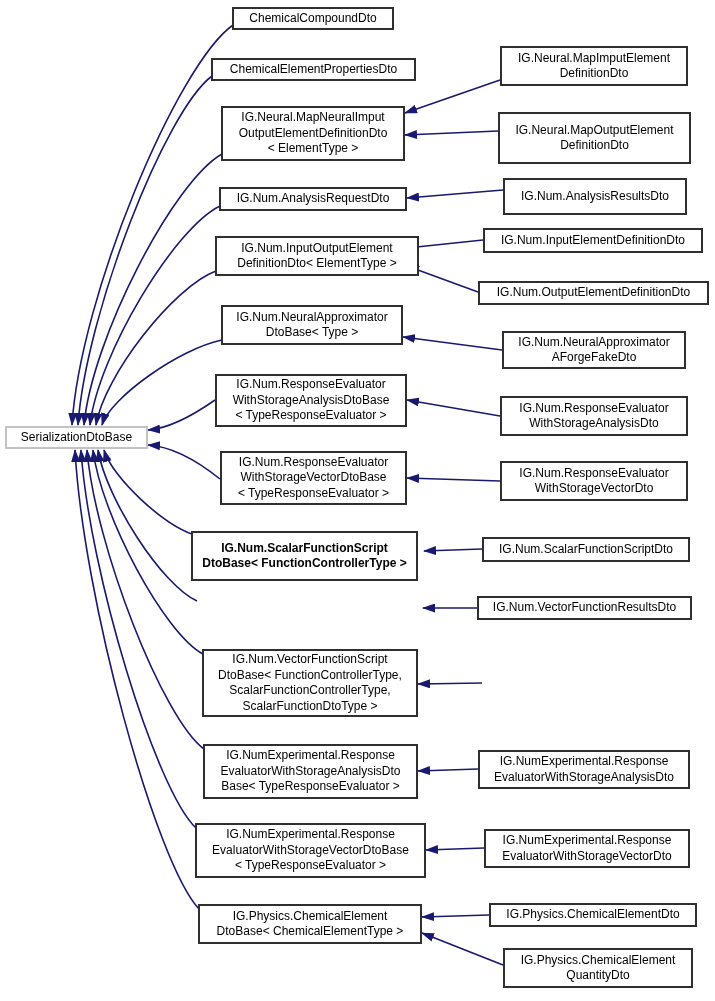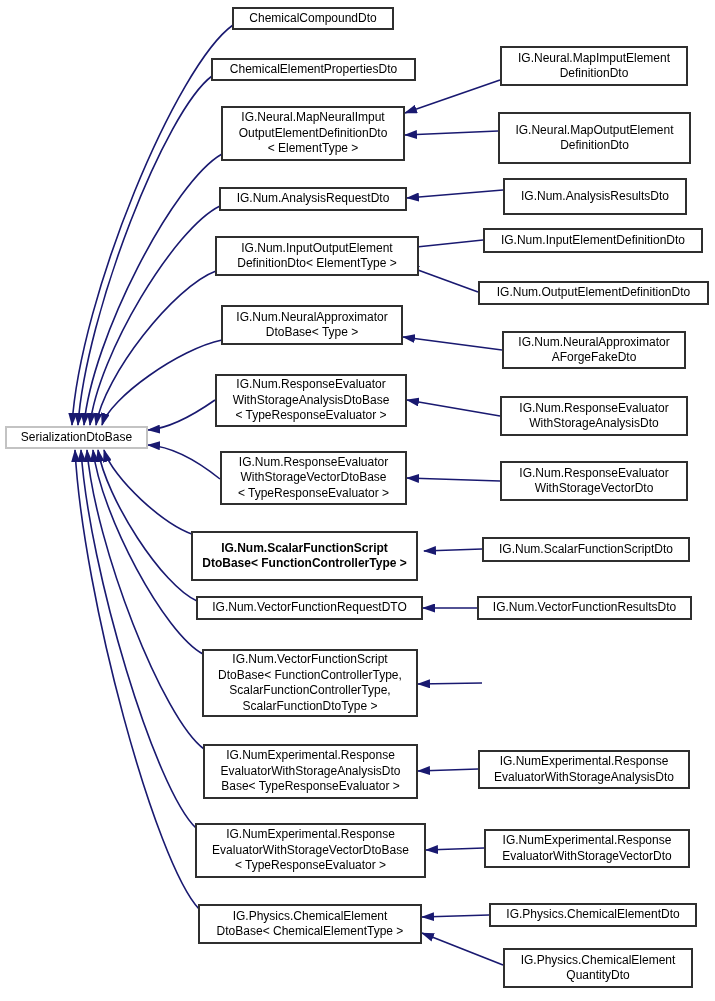--- a/index.html
+++ b/index.html
@@ -89,21 +89,20 @@
     <div class="node" style="left: 221px; top: 305px; width: 182px; height: 40px;">IG.Num.NeuralApproximator
 DtoBase&lt; Type &gt;</div>
     <div class="node" style="left: 215px; top: 374px; width: 192px; height: 53px;">IG.Num.ResponseEvaluator
 WithStorageAnalysisDtoBase
 &lt; TypeResponseEvaluator &gt;</div>
     <div class="node" style="left: 220px; top: 451px; width: 187px; height: 54px;">IG.Num.ResponseEvaluator
 WithStorageVectorDtoBase
 &lt; TypeResponseEvaluator &gt;</div>
     <div class="node" style="left: 191px; top: 531px; width: 227px; height: 50px; font-weight: bold;">IG.Num.ScalarFunctionScript
 DtoBase&lt; FunctionControllerType &gt;</div>
-    <div class="node" style="left: 196px; top: 596px; width: 227px; height: 24px;">IG.Num.VectorFunctionRequestDTO</div>
     <div class="node" style="left: 202px; top: 649px; width: 216px; height: 68px;">IG.Num.VectorFunctionScript
 DtoBase&lt; FunctionControllerType,
 ScalarFunctionControllerType,
 ScalarFunctionDtoType &gt;</div>
     <div class="node" style="left: 203px; top: 744px; width: 215px; height: 55px;">IG.NumExperimental.Response
 EvaluatorWithStorageAnalysisDto
 Base&lt; TypeResponseEvaluator &gt;</div>
     <div class="node" style="left: 195px; top: 823px; width: 231px; height: 55px;">IG.NumExperimental.Response
 EvaluatorWithStorageVectorDtoBase
 &lt; TypeResponseEvaluator &gt;</div>

